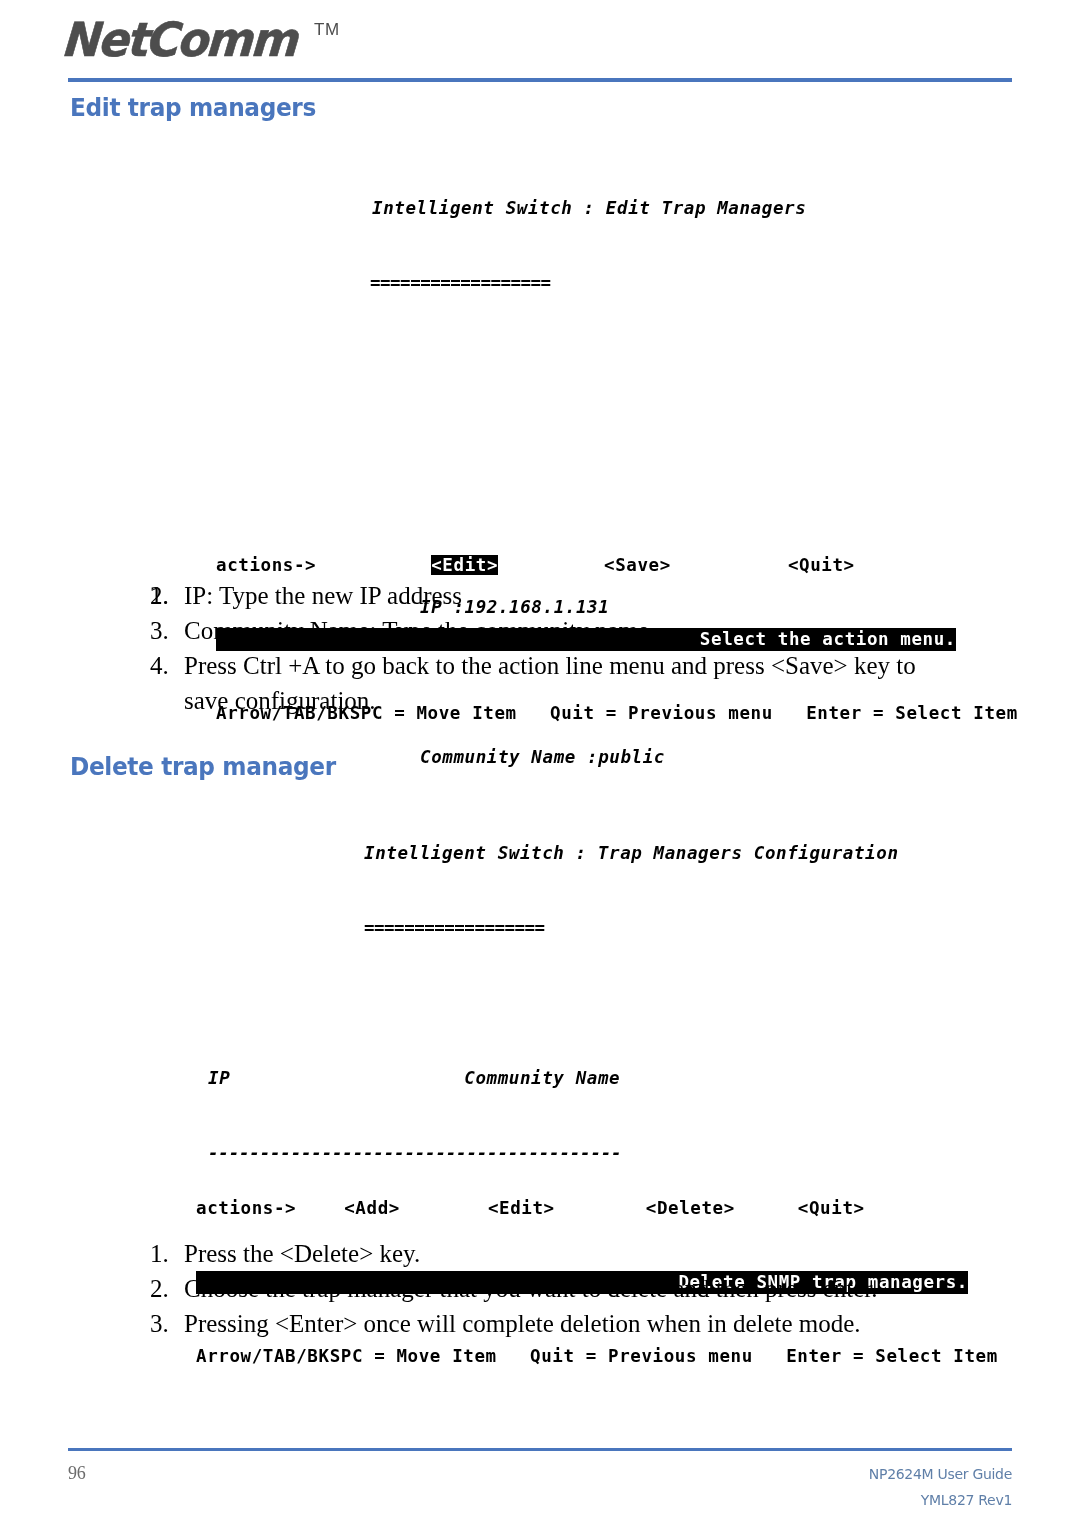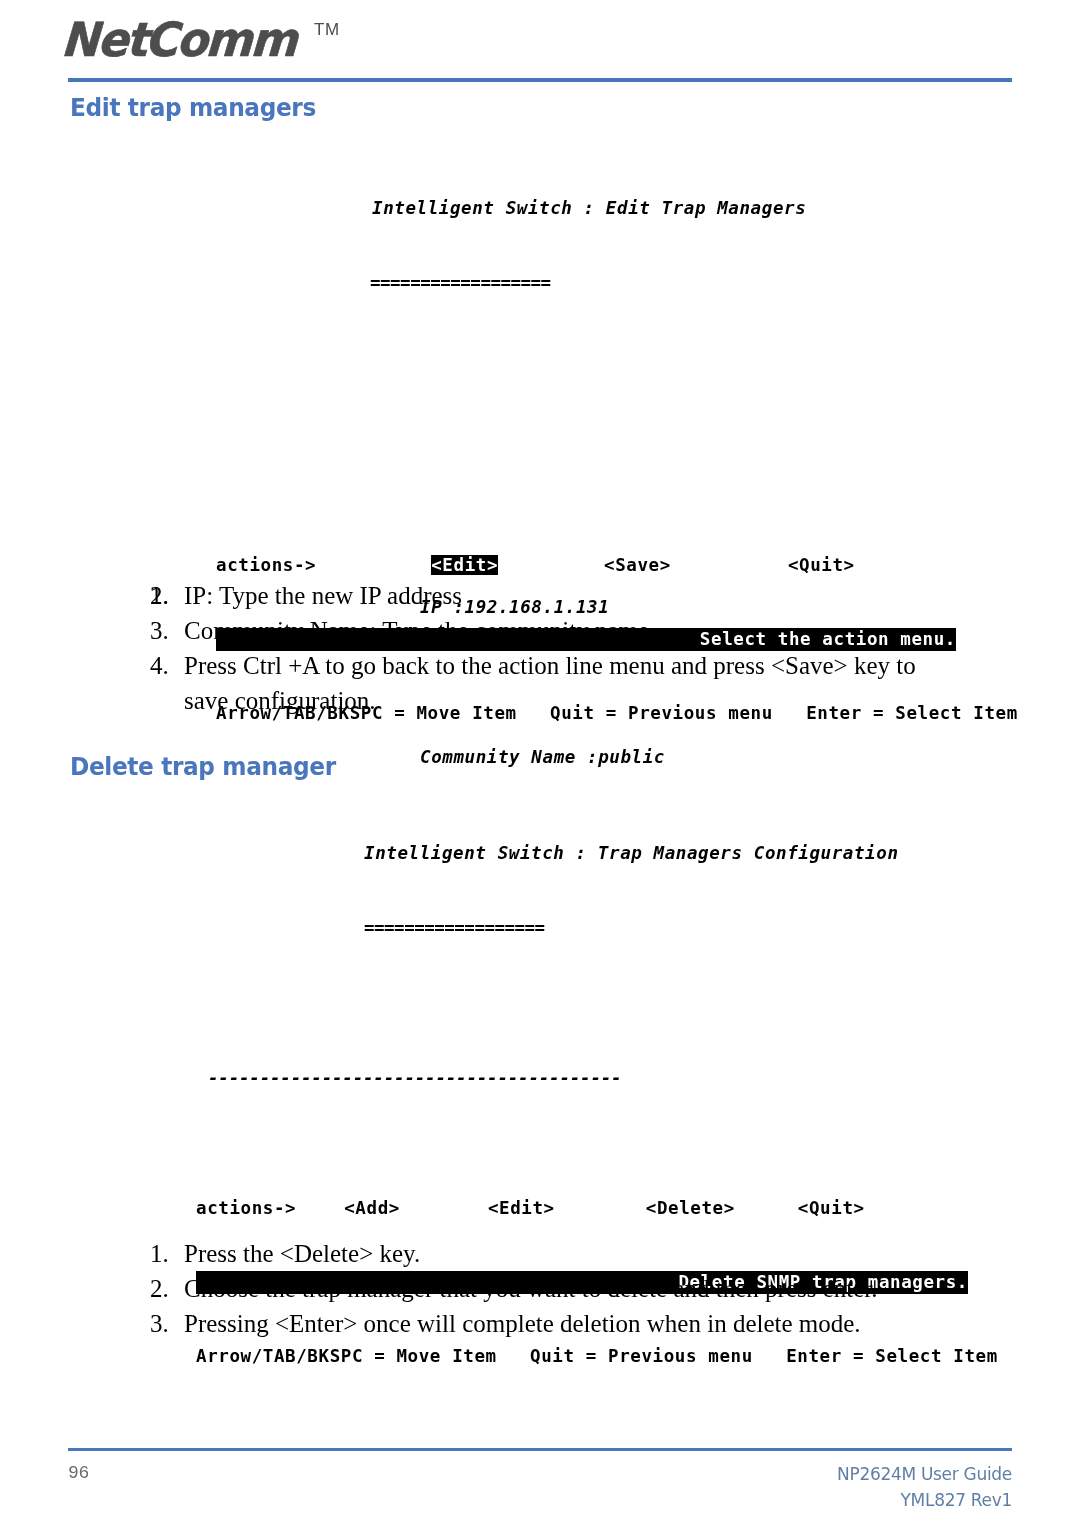--- a/index.html
+++ b/index.html
@@ -180,33 +180,33 @@
     left: 68px;
     top: 1448px;
     width: 944px;
     height: 3px;
     background: #4a76bd;
   }
   .footer-left {
     position: absolute;
     left: 68px;
     top: 1463px;
-    font-family: Liberation Mono, monospace;
+    font-family: Liberation Serif, serif;
     font-size: 18px;
     color: #6b6b6b;
     letter-spacing: -0.3px;
   }
   .footer-right {
     position: absolute;
     right: 68px;
     top: 1461px;
     width: 500px;
     text-align: right;
     font-family: "DejaVu Sans", sans-serif;
-    font-size: 17px;
+    font-size: 14px;
     line-height: 26px;
     color: #5f7fa8;
     letter-spacing: -0.3px;
   }
 </style>
 </head>
 <body>
 
 <div class="page">
 
@@ -254,20 +254,21 @@
       <span>Press Ctrl +A to go back to the action line menu and press &lt;Save&gt; key to save configuration.</span>
     </div>
   </div>
 
   <div class="heading" id="heading-delete">Delete trap manager</div>
 
   <div class="term" id="term2">
     <div class="term-line" id="t2-title">Intelligent Switch : Trap Managers Configuration</div>
     <div class="term-line" id="t2-eq">==================</div>
     <div class="term-line">&nbsp;</div>
+    <div class="term-line" id="t2-hdr"><span>IP</span><span style="display:inline-block;width:234px"></span><span>Community Name</span></div>
     <div class="term-line" id="t2-dash">----------------------------------------</div>
   </div>
 
   <div class="term" id="t2-actions">
     <div class="actionrow"><span>actions-&gt;</span><span style="display:inline-block;width:48px"></span><span>&lt;Add&gt;</span><span style="display:inline-block;width:88px"></span><span>&lt;Edit&gt;</span><span style="display:inline-block;width:91px"></span><span>&lt;Delete&gt;</span><span style="display:inline-block;width:63px"></span><span>&lt;Quit&gt;</span></div>
     <div class="statusbar" style="width:752px;padding-left:20px;">Delete SNMP trap managers.</div>
     <div class="hintrow">Arrow/TAB/BKSPC = Move Item   Quit = Previous menu   Enter = Select Item</div>
   </div>
 
   <div class="numlist" id="list2">

